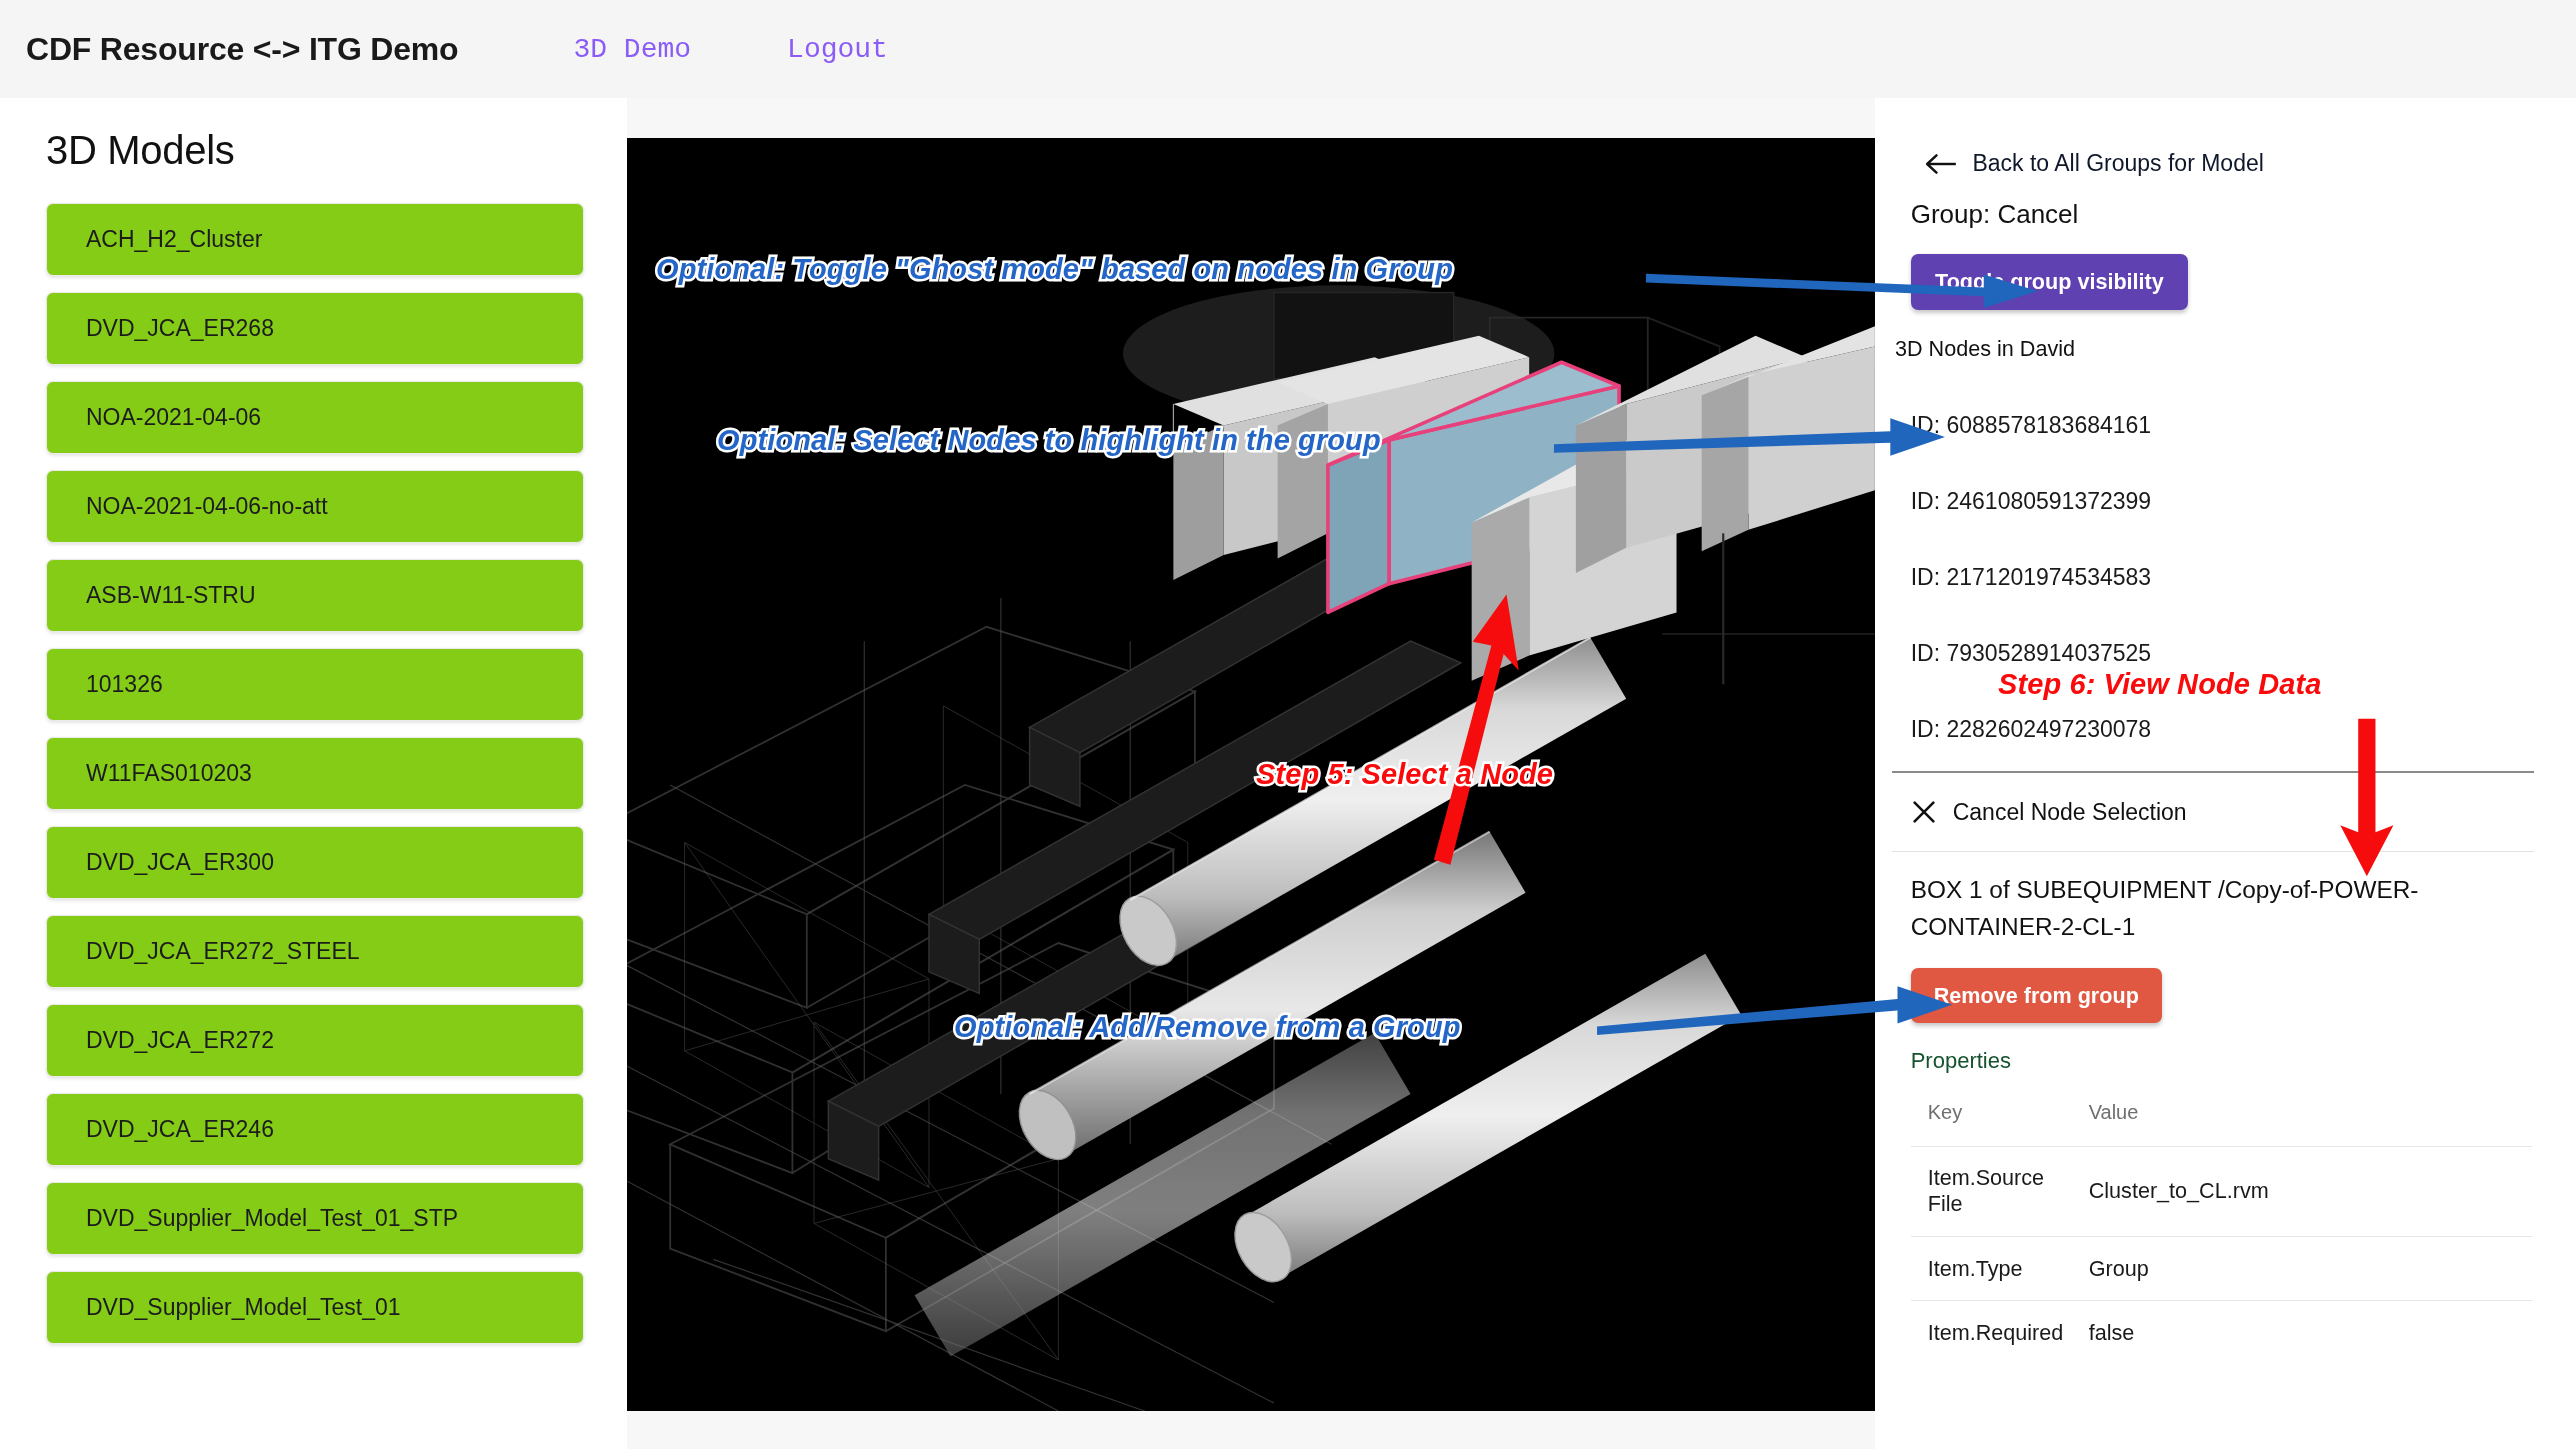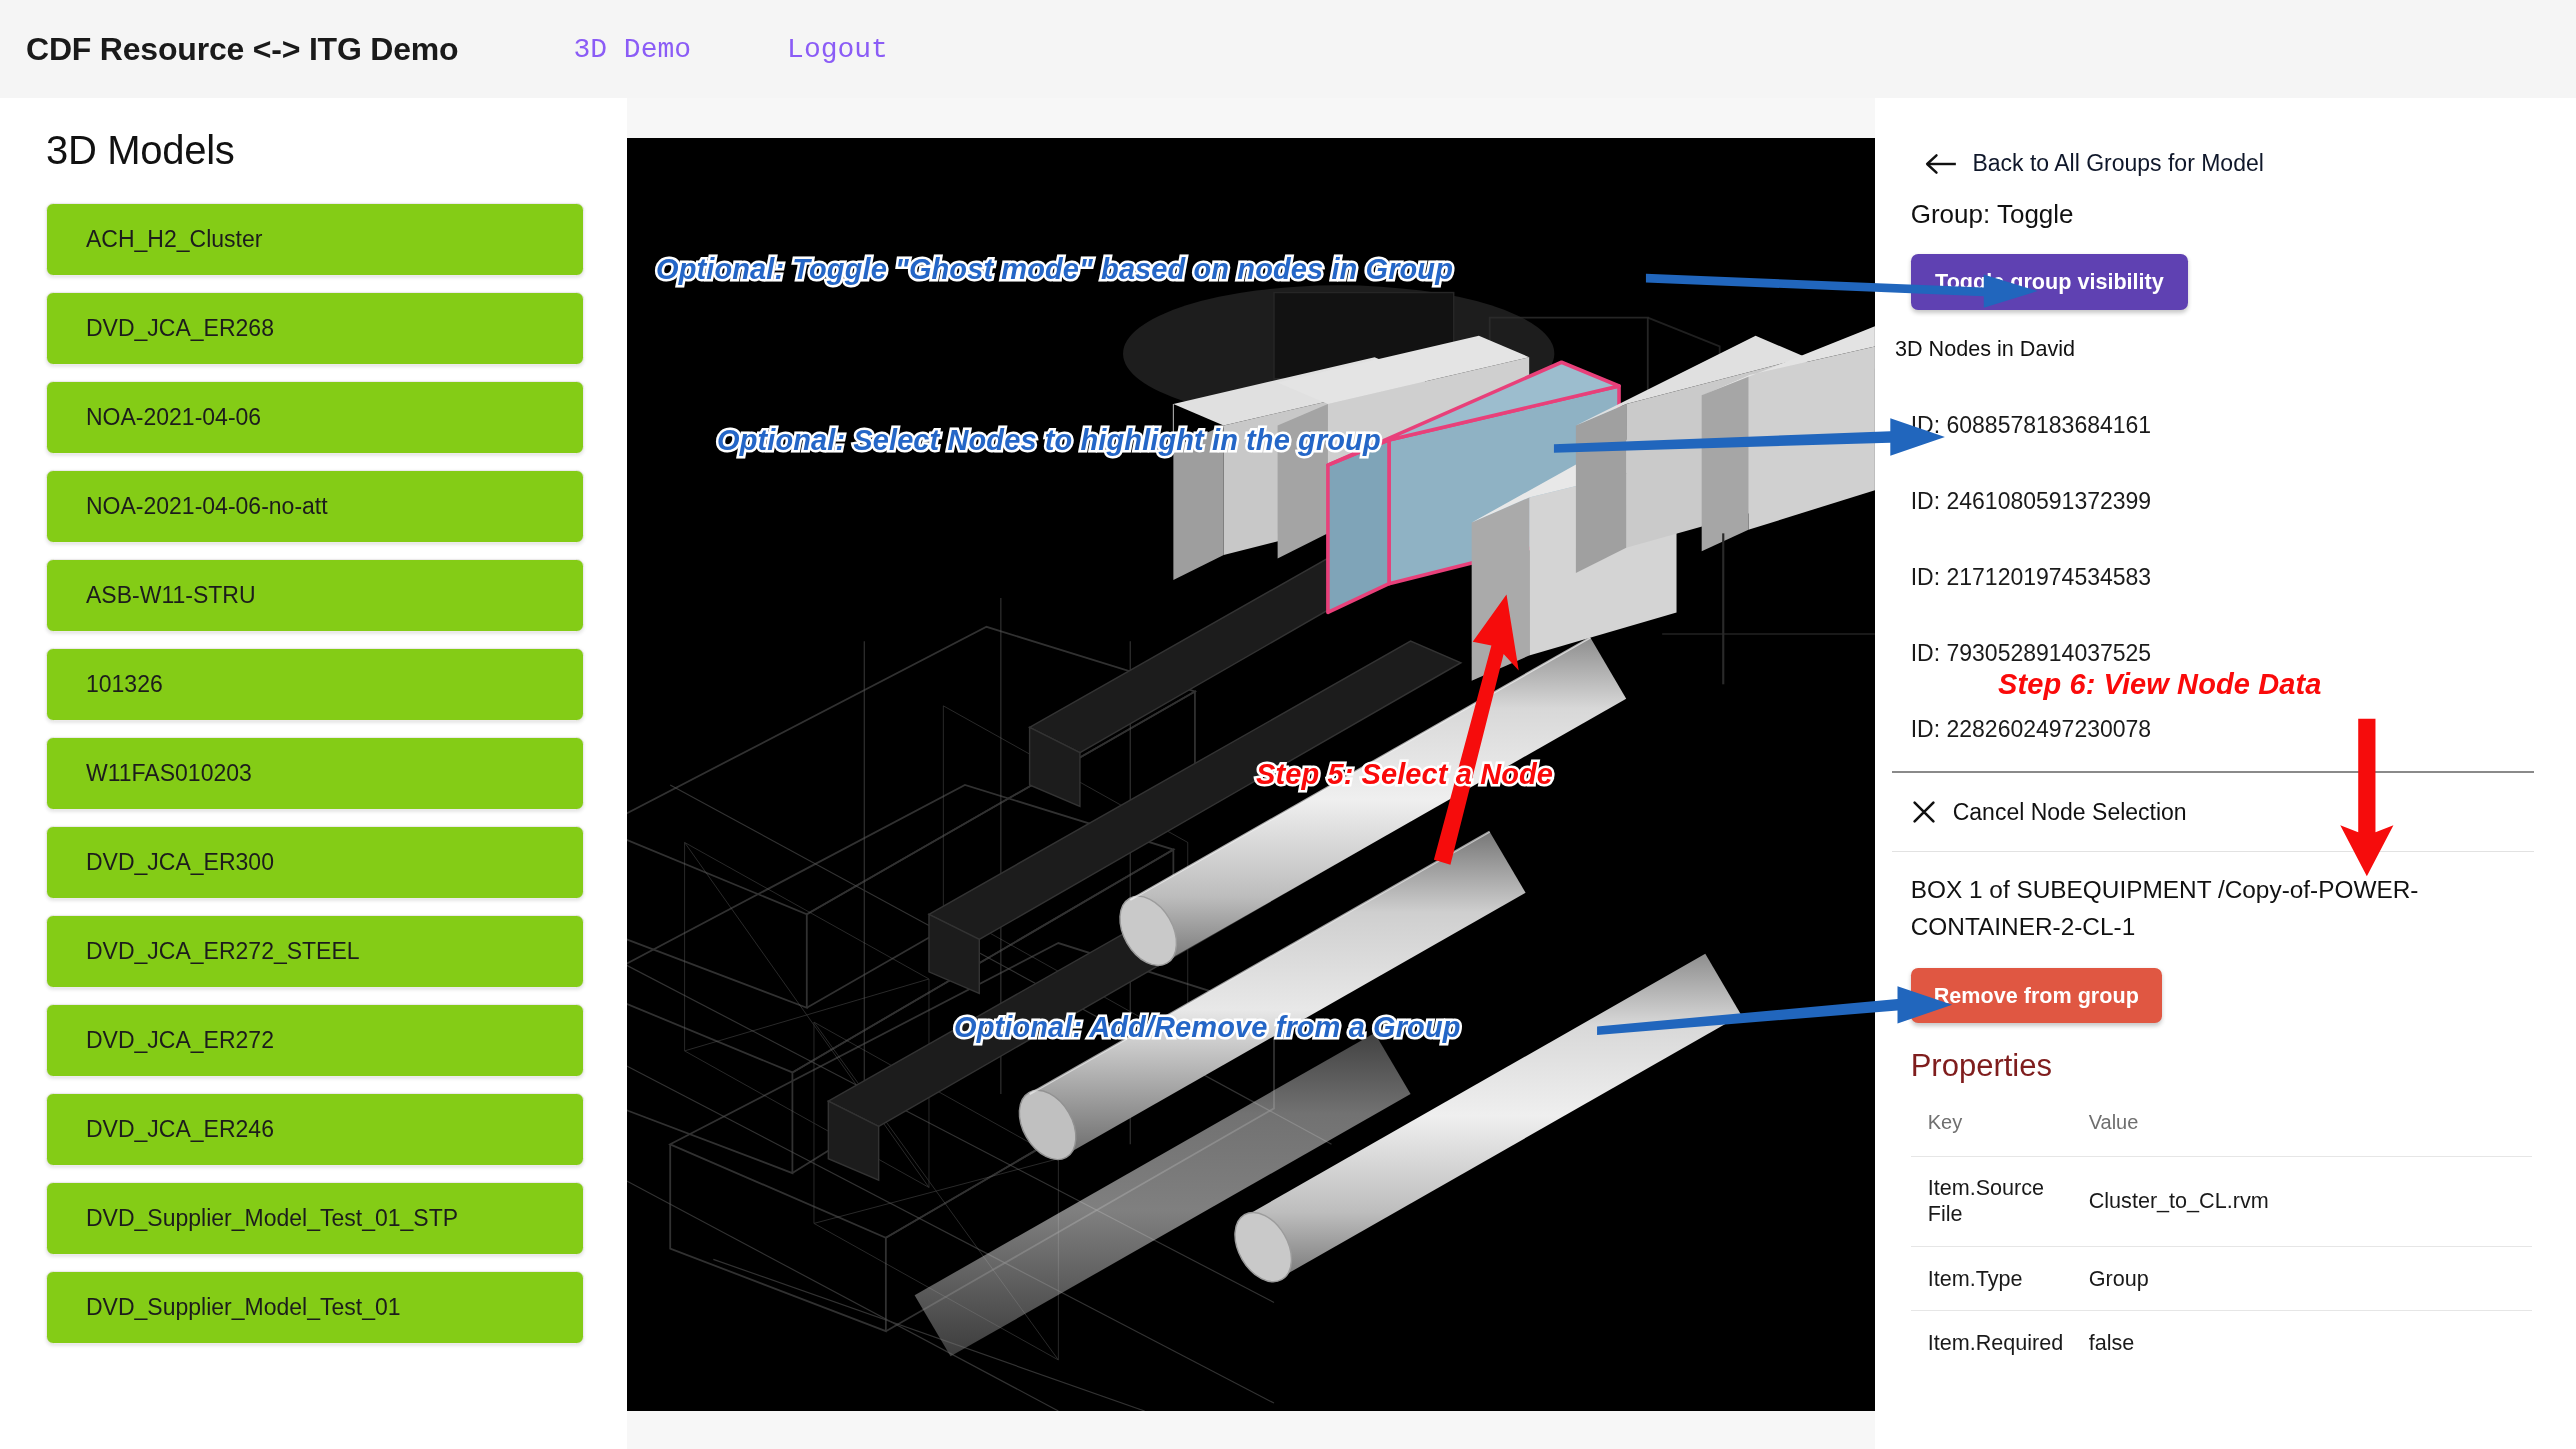--- a/index.html
+++ b/index.html
@@ -154,21 +154,21 @@
   .node-title {
     font-size: 24.4px; color: #111; line-height: 1.52;
     margin-left: 18.7px; margin-top: 18.7px;
     max-width: 568px;
   }
   .btn-remove {
     margin-top: 23px; margin-left: 18.7px;
     padding: 0 23px; height: 55px;
   }
   .props-heading {
-    font-size: 31px; color: #7f1d1d; font-weight: 400;
+    font-size: 22px; color: #14532d; font-weight: 400;
     margin-top: 24.4px; margin-left: 18.7px;
   }
   table.props {
     margin-top: 21.6px; margin-left: 18.7px;
     width: 621px; border-collapse: collapse;
     table-layout: fixed;
   }
   table.props th {
     text-align: left; font-size: 20px; color: #6f6f6f; font-weight: 400;
     padding: 5.8px 0 21.6px 17px;
@@ -370,21 +370,21 @@
 <div class="right-panel">
 
   <div class="back-row">
     <svg class="back-arrow" viewBox="0 0 46 36">
       <path d="M3 18 H43" stroke="#111" stroke-width="3.4" fill="none"></path>
       <path d="M16 6 L3 18 L16 30" stroke="#111" stroke-width="3.4" fill="none" stroke-linecap="round" stroke-linejoin="round"></path>
     </svg>
     <span class="back-label">Back to All Groups for Model</span>
   </div>
 
-  <div class="group-name">Group: Toggle</div>
+  <div class="group-name">Group: Cancel</div>
 
   <button class="btn btn-toggle" id="btn-toggle" style="background: rgb(95, 65, 178);">Toggle group visibility</button>
 
   <div class="nodes-heading">3D Nodes in David</div>
 
   <div class="node-list">
     <div class="node-item">ID: 6088578183684161</div>
     <div class="node-item">ID: 2461080591372399</div>
     <div class="node-item">ID: 2171201974534583</div>
     <div class="node-item">ID: 7930528914037525</div>

